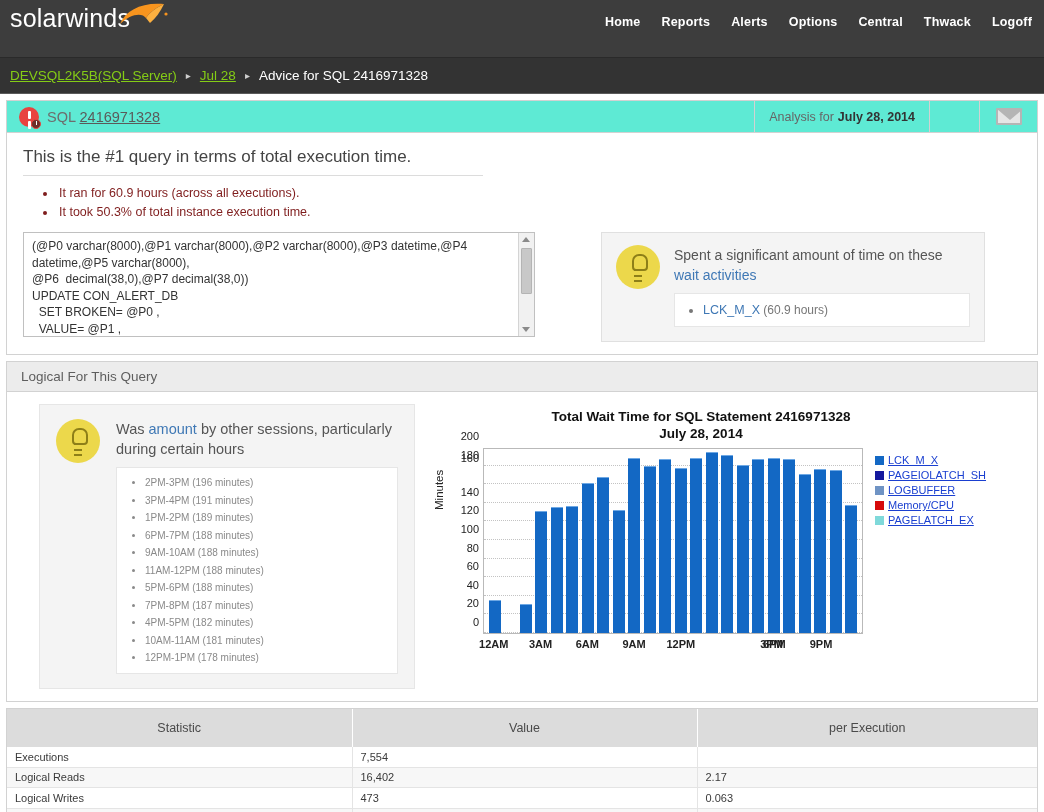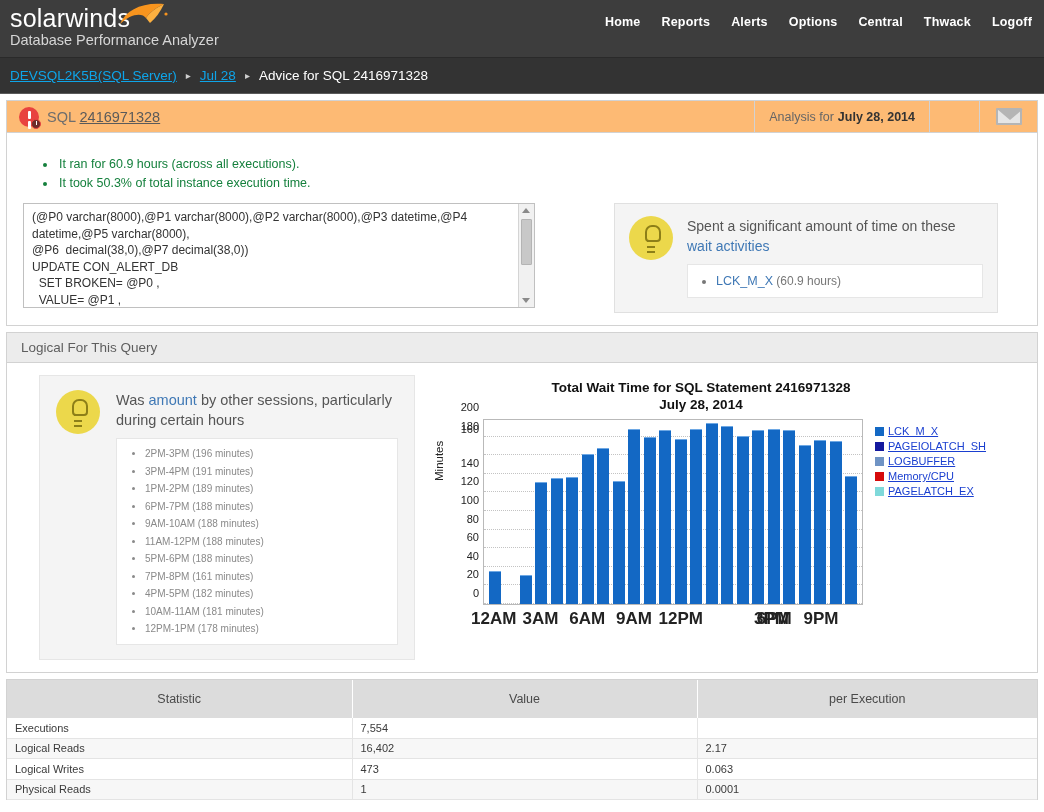--- a/index.html
+++ b/index.html
@@ -37,37 +37,37 @@
     color:#ffffff; font-size:12.5px; font-weight:bold;
     text-decoration:none; letter-spacing:0.2px;
   }
 
   
   .crumbbar {
     height:36px; background:#333333;
     display:flex; align-items:center; padding-left:10px;
     border-bottom:1px solid #5a5a5a;
   }
-  .crumbbar a { color:#0ea5e9; font-size:13.5px; text-decoration:underline; }
+  .crumbbar a { color:#84cc16; font-size:13.5px; text-decoration:underline; }
   .crumbbar .cur { color:#ffffff; font-size:13.5px; }
   .crumb-sep {
     color:#cfcfcf; font-size:10px; margin:0 9px 0 9px;
   }
 
   
   .page { padding:6px 6px 0 6px; }
 
   .panel {
     border:1px solid #d2d2d2; background:#ffffff;
     margin-bottom:6px;
   }
 
   
   .panel-head {
-    height:32px; background:#fdba74;
+    height:32px; background:#5eead4;
     border-bottom:1px solid #d2d2d2;
     display:flex; align-items:center;
     position:relative;
   }
   .sql-ico {
     width:20px; height:20px; border-radius:50%;
     background:#e8433f; margin-left:12px; position:relative;
     flex:0 0 auto;
   }
   .sql-ico:after {
@@ -116,25 +116,25 @@
 
   
   .summary-body { padding:14px 16px 12px 16px; }
   .summary-title {
     font-size:17px; color:#444; font-weight:400;
     padding-bottom:8px; border-bottom:1px solid #dcdcdc;
     display:inline-block; min-width:460px;
   }
   ul.plain { margin:8px 0 0 0; padding-left:34px; }
   ul.plain li {
-    font-size:12.5px; color:#15803d; line-height:19px;
+    font-size:12.5px; color:#7f1d1d; line-height:19px;
     list-style:disc; padding-left:2px;
   }
 
-  .two-col { display:flex; gap:13px; margin-top:10px; }
+  .two-col { display:flex; gap:0; margin-top:10px; }
   .sqlbox-wrap { width:512px; }
   .sqlbox {
     border:1px solid #c0c0c0; background:#fff;
     height:105px; position:relative; overflow:hidden;
   }
   .sqltext {
     padding:5px 8px; font-size:12px; color:#333;
     line-height:16.5px; white-space:pre; font-family:"Liberation Sans", sans-serif;
   }
   .sqlscroll {
@@ -233,21 +233,21 @@
   .ytick {
     position:absolute; right:calc(100% + 4px);
     font-size:11px; color:#222; transform:translateY(-50%);
     white-space:nowrap;
   }
   .yticks { position:absolute; left:40px; top:0; height:186px; width:0; }
   .xticks {
     position:absolute; left:40px; top:188px; width:380px; height:18px;
   }
   .xtick {
-    position:absolute; font-size:17px; color:#222; font-weight:bold;
+    position:absolute; font-size:11px; color:#222; font-weight:bold;
     transform:translateX(-50%); top:2px; white-space:nowrap;
   }
   .legend {
     position:absolute; left:432px; top:6px; width:130px;
   }
   .legend-row {
     display:flex; align-items:center; gap:4px; margin-bottom:3px;
   }
   .legend-sw { width:9px; height:9px; flex:0 0 auto; }
   .legend-row span.txt {
@@ -272,21 +272,20 @@
   table.stats-table tr:nth-child(even) td { background:#f7f7f7; }
   .col-stat { width:345px; }
   .col-val { width:345px; }
 </style>
 </head>
 <body>
 
 <div class="topbar">
   <div class="brand">
     <div class="brand-name">solarwinds</div>
-    <div class="brand-sub">Database Performance Analyzer</div>
   </div>
   <svg class="flame" viewBox="0 0 54 26">
     <path d="M4 22 C10 8, 26 0, 48 2 C40 6, 34 10, 30 16 C26 10, 14 12, 4 22 Z" fill="#f7941e"></path>
     <path d="M30 16 C34 10, 40 6, 48 2 C44 10, 40 16, 34 21 Z" fill="#fcb040"></path>
     <circle cx="50" cy="12" r="1.6" fill="#f7941e"></circle>
   </svg>
   <div class="mainnav">
     <a href="#">Home</a>
     <a href="#">Reports</a>
     <a href="#">Alerts</a>
@@ -322,20 +321,21 @@
           <b>July 28, 2014</b>
         </div>
         <div class="head-cell-blank"></div>
         <div class="head-cell-mail">
           <div class="mail-ico"></div>
         </div>
       </div>
     </div>
 
     <div class="summary-body">
+      <div class="summary-title">This is the #1 query in terms of total execution time.</div>
       <ul class="plain">
         <li>It ran for 60.9 hours (across all executions).</li>
         <li>It took 50.3% of total instance execution time.</li>
       </ul>
 
       <div class="two-col">
         <div class="sqlbox-wrap">
           <div class="sqlbox">
             <div class="sqltext">(@P0 varchar(8000),@P1 varchar(8000),@P2 varchar(8000),@P3 datetime,@P4
 datetime,@P5 varchar(8000),
@@ -384,21 +384,21 @@
           </div>
           <div class="tip-list">
             <ul>
               <li>2PM-3PM (196 minutes)</li>
               <li>3PM-4PM (191 minutes)</li>
               <li>1PM-2PM (189 minutes)</li>
               <li>6PM-7PM (188 minutes)</li>
               <li>9AM-10AM (188 minutes)</li>
               <li>11AM-12PM (188 minutes)</li>
               <li>5PM-6PM (188 minutes)</li>
-              <li>7PM-8PM (161 minutes)</li>
+              <li>7PM-8PM (187 minutes)</li>
               <li>4PM-5PM (182 minutes)</li>
               <li>10AM-11AM (181 minutes)</li>
               <li>12PM-1PM (178 minutes)</li>
             </ul>
           </div>
         </div>
       </div>
 
       <div class="chart-area">
         <div class="chart-title">

